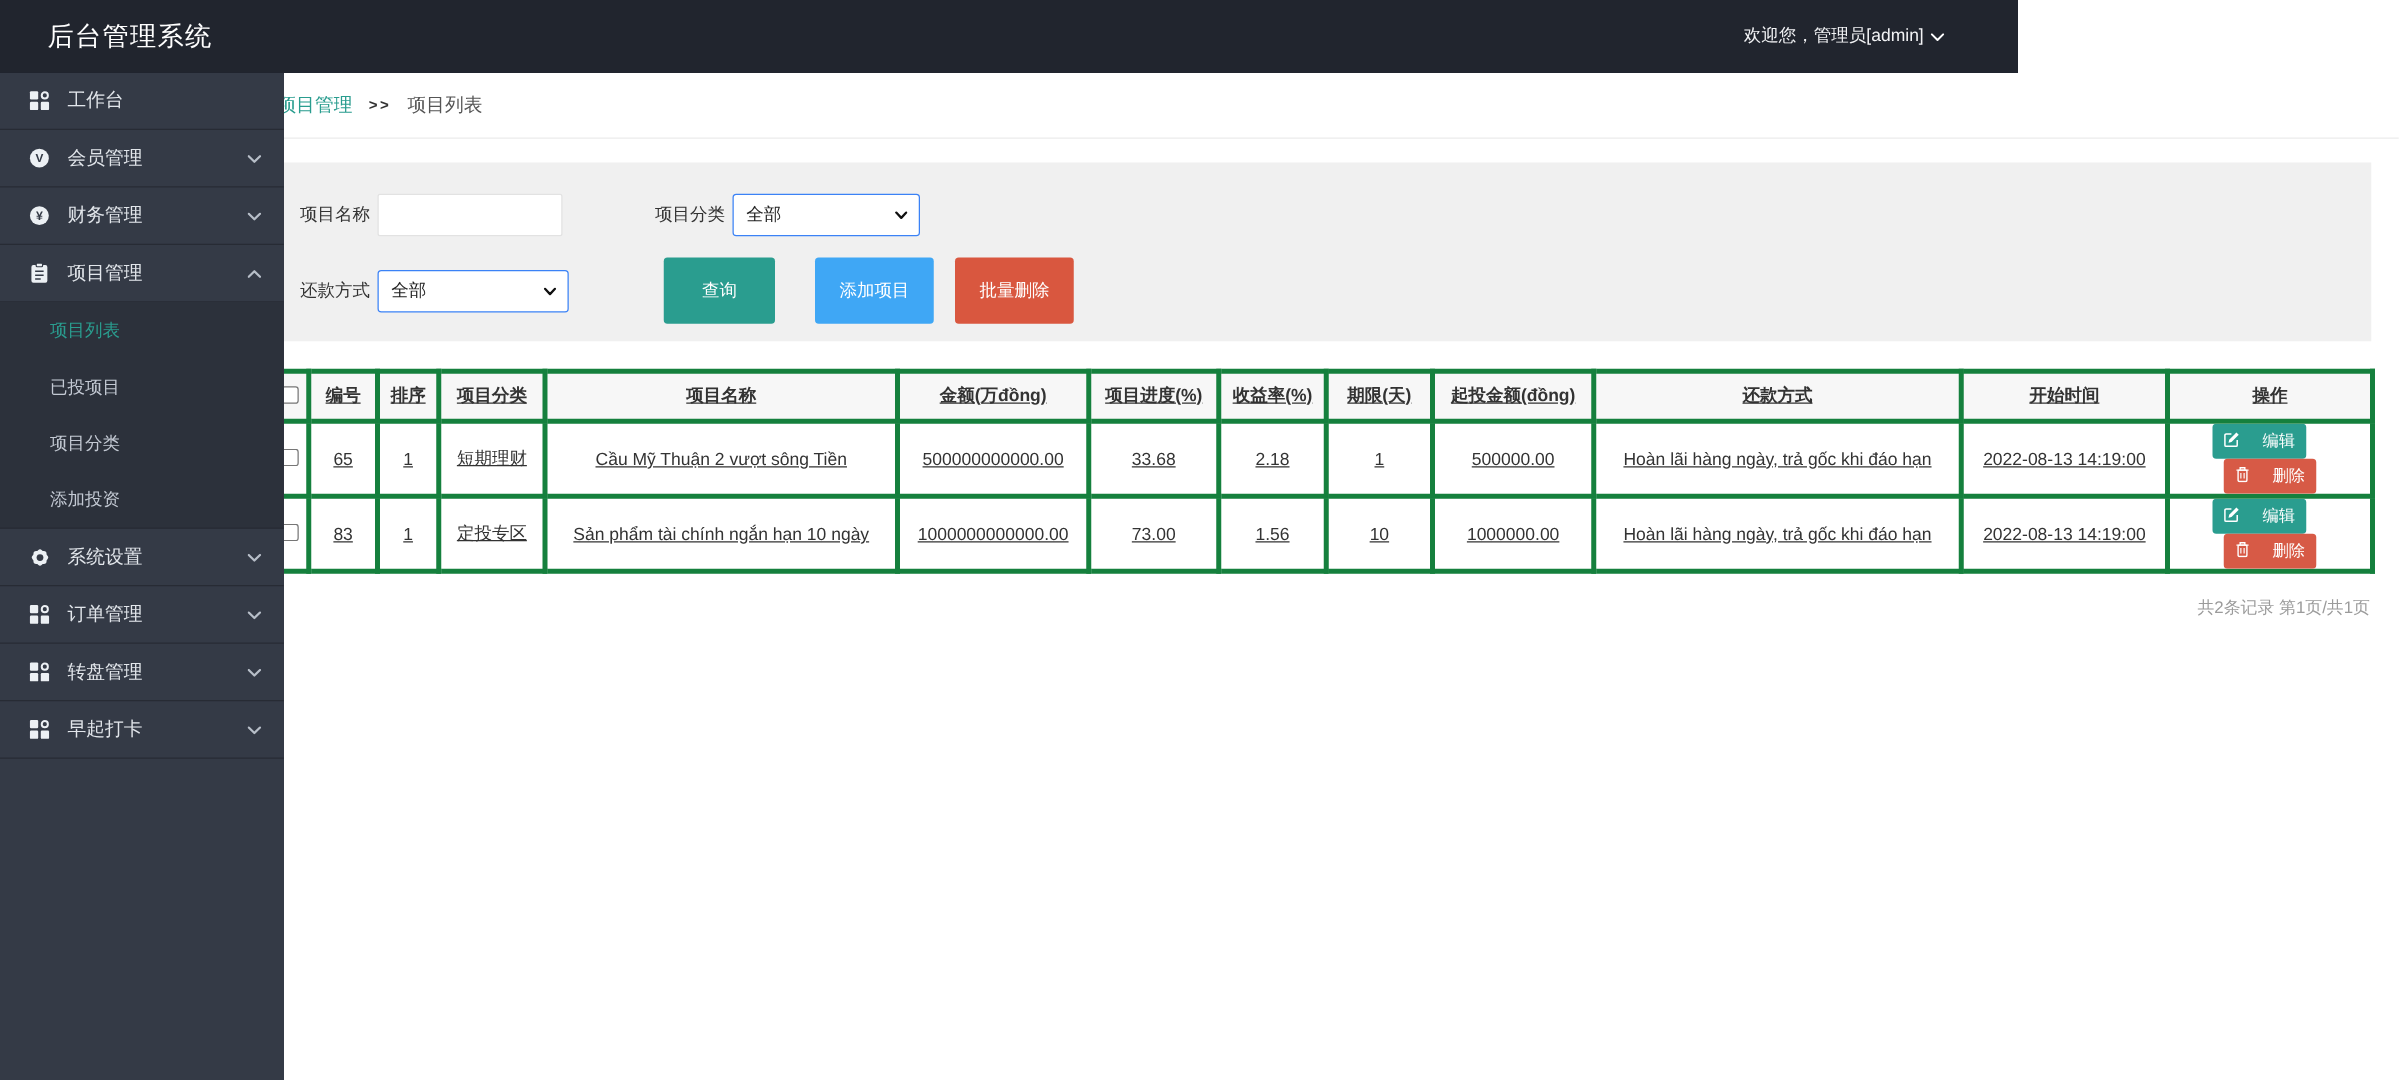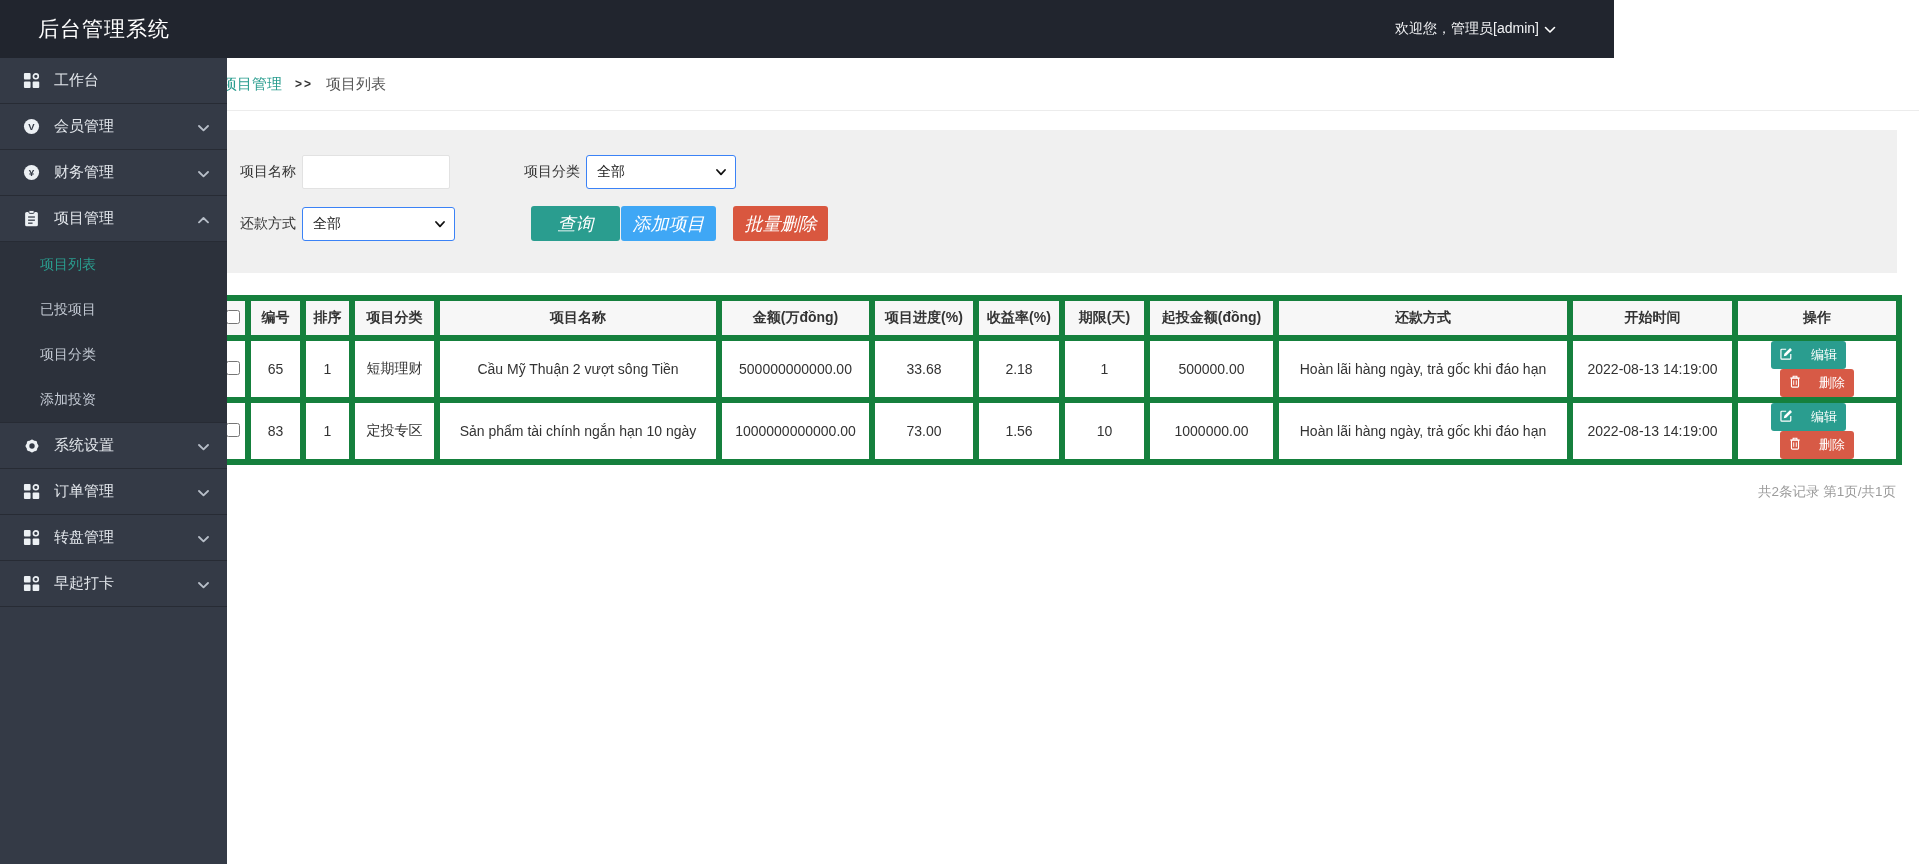--- a/index.html
+++ b/index.html
@@ -39,30 +39,30 @@
   .filter-row{ display:flex; align-items:center; margin-bottom:17px;}
   .f-label{ font-size:14px; color:#333; margin-right:6px;}
   .text-input{ width:148px; height:34px; border:1px solid #e2e2e2; background:#fff;
     border-radius:2px; padding:0 8px; font-size:14px; font-family:inherit;}
   .select-box{ position:relative; width:150px; height:34px; background:#fff;
     border:1px solid #3b82f6; border-radius:3px; display:flex; align-items:center;
     padding:0 26px 0 10px; font-size:14px; color:#222; cursor:pointer;}
   .select-box .sel-arrow{ position:absolute; right:9px; top:13px; display:inline-flex;}
   .gap-cat{ margin-left:74px;}
   .gap-btn{ margin-left:76px;}
-  .btn{ height:35px; border:none; border-radius:3px; color:#fff; font-size:18px;
-    font-family:inherit; cursor:pointer; padding:0 10px;font-style:italic;}
+  .btn{ height:53px; border:none; border-radius:3px; color:#fff; font-size:14px;
+    font-family:inherit; cursor:pointer; padding:0 10px;}
   .btn-search{ width:89px; background:var(--teal);}
-  .btn-add{ width:95px; background:var(--blue); margin-left:1px;}
+  .btn-add{ width:95px; background:var(--blue); margin-left:32px;}
   .btn-bulk{ width:95px; background:#d9573f; margin-left:17px;}
   
   .data-table{ margin:22px 22px 0 14px; width:1681px; border-collapse:collapse;
     table-layout:fixed; font-size:14px; color:#333;}
-  .data-table th, .data-table td{ border:6px solid #15803d; text-align:center;
-    padding:0 4px; overflow:hidden;}
+  .data-table th, .data-table td{ border:4px solid #15803d; text-align:center;
+    padding:0 4px; overflow:hidden;text-decoration:underline;}
   .data-table th{ height:40px; background:#f7f7f7; font-weight:bold;}
   .data-table td{ height:51px; background:#fff;}
   .data-table input[type=checkbox]{ width:14px; height:14px; cursor:pointer;}
   .row-btn{ display:inline-flex; align-items:center; gap:18px; height:28px;
     border:none; border-radius:3px; color:#fff; font-size:13px; font-family:inherit;
     padding:0 9px; cursor:pointer; vertical-align:middle;}
   .row-btn.edit{ background:var(--teal); margin-right:17px;}
   .row-btn.del{ background:var(--red);}
   
   .pagination{ margin:18px 23px 0 0; text-align:right; color:#9b9b9b; font-size:13.5px;}

